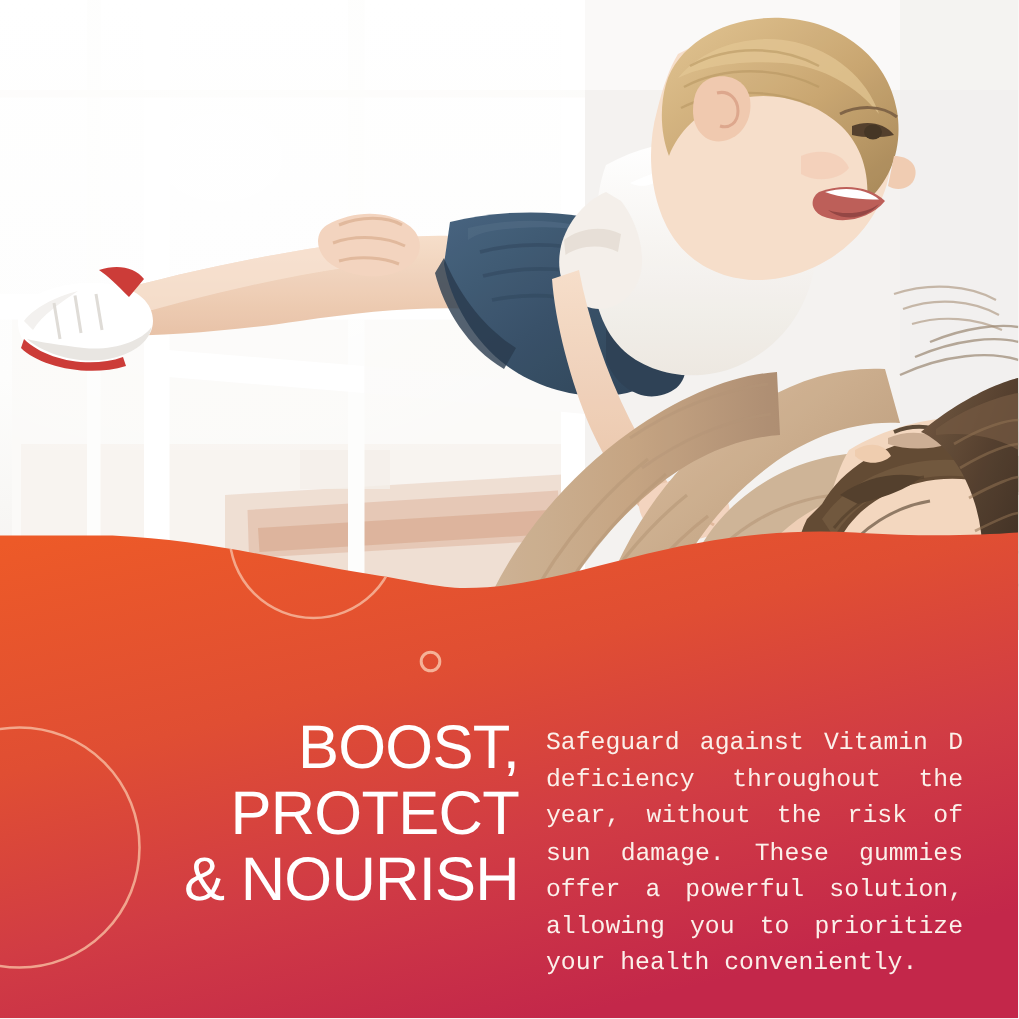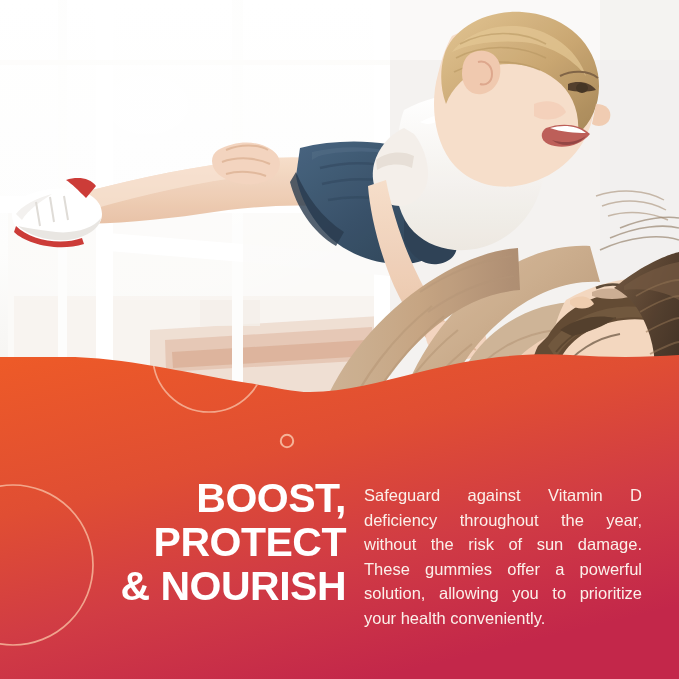--- a/index.html
+++ b/index.html
@@ -15,31 +15,31 @@
   .promo svg.wave{position:absolute;left:0;top:0;width:679px;height:349px;}
 
   .promo-content{position:absolute;left:0;top:0;width:679px;height:349px;}
 
   .headline{
     position:absolute;
     left:0px; top:146px; width:346px;
     text-align:right;
     color:#ffffff;
     font-family:"Liberation Sans",sans-serif;
-    font-weight:bold;
+    font-weight:normal;
     font-size:41px;
     line-height:44px;
     letter-spacing:-0.5px;
     white-space:pre-line;
   }
   .body-copy{
     position:absolute;
     left:364px; top:153px; width:278px;
     color:#fbf0ea;
-    font-family:Liberation Sans, sans-serif;
+    font-family:Liberation Mono, monospace;
     font-weight:normal;
     font-size:16.5px;
     line-height:24.5px;
     text-align:justify;
     text-justify:inter-word;
   }
 </style>
 </head>
 <body>
 

